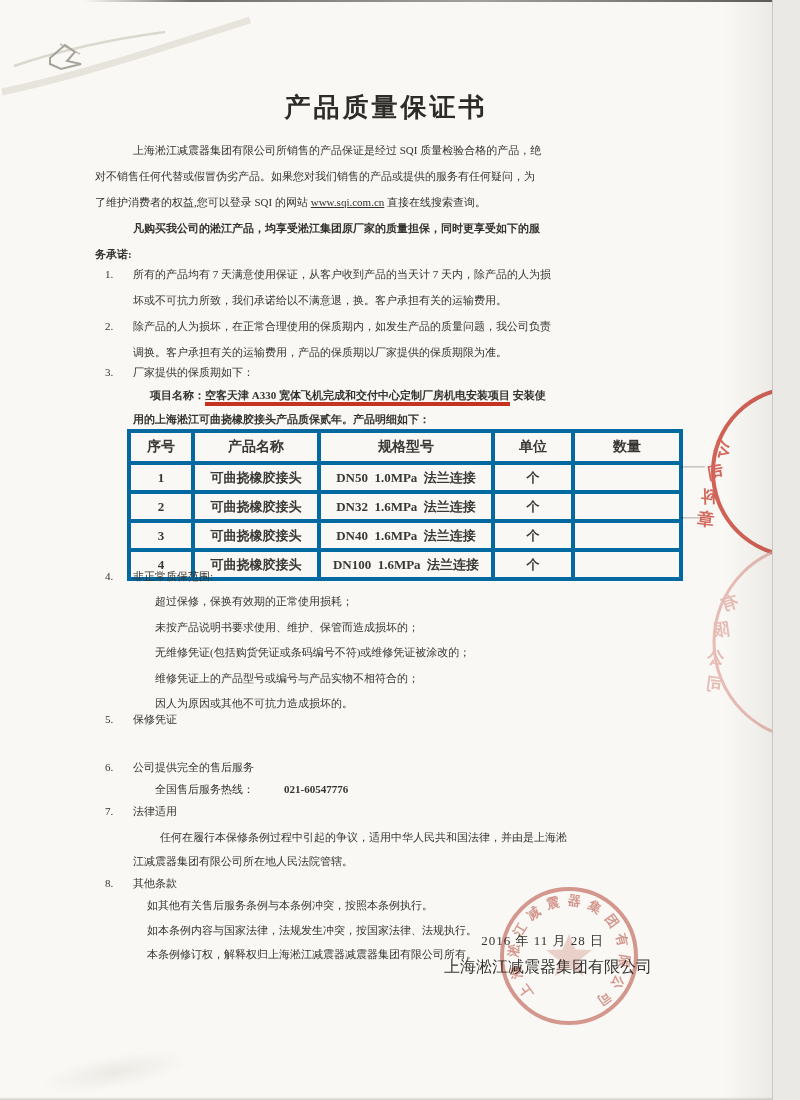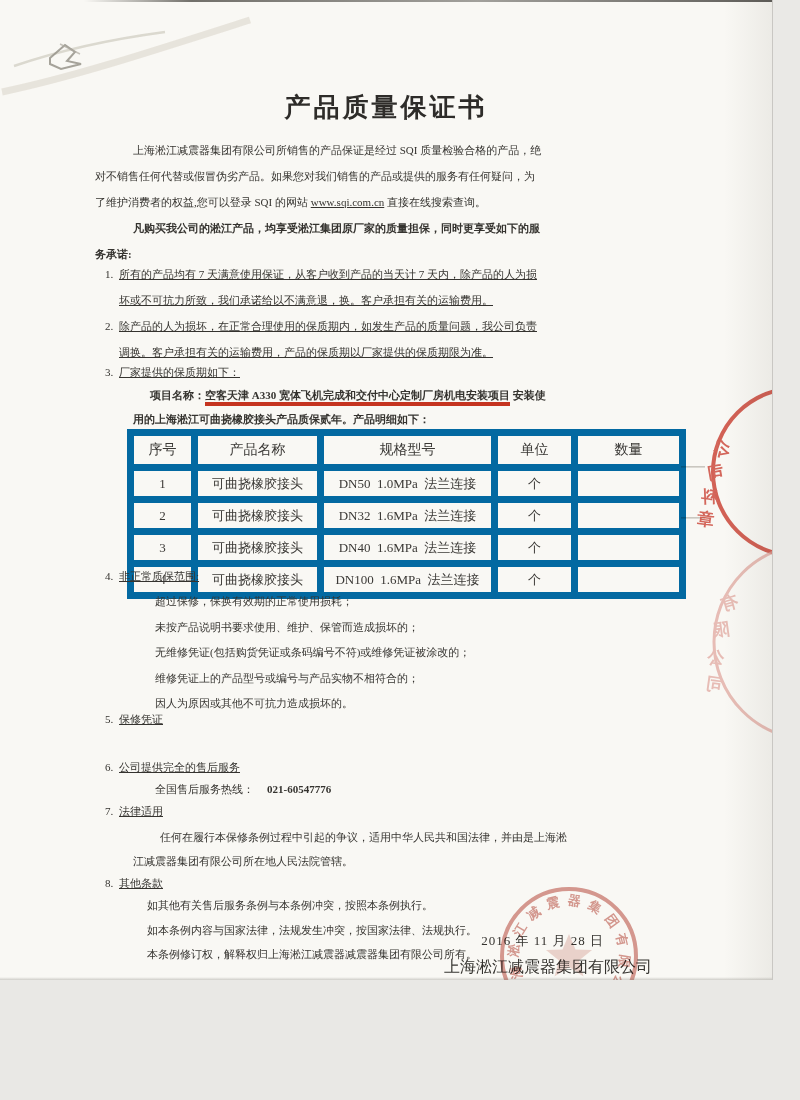--- a/index.html
+++ b/index.html
@@ -1,43 +1,43 @@
 <!DOCTYPE html>
 <html><head>
 <meta charset="utf-8">
 <style>
   html,body{margin:0;padding:0;}
   body{width:800px;height:1100px;background:#e9e8e5;font-family:"Liberation Serif","DejaVu Serif",serif;}
-  .page{position:relative;width:800px;height:980px;background:#f9f8f4;overflow:hidden;color:#35332f;}
+  .page{position:relative;width:800px;height:1100px;background:#f9f8f4;overflow:hidden;color:#35332f;}
   
   .top-edge{position:absolute;top:0;left:84px;right:0;height:2px;
     background:linear-gradient(to right,rgba(90,88,82,0),rgba(80,78,72,.8) 15%,rgba(90,88,82,.55) 55%,rgba(60,58,54,.85));z-index:6;}
   .right-gutter{position:absolute;top:0;left:772px;width:28px;height:1100px;background:#eae9e6;border-left:1px solid #c9c7c3;z-index:6;}
   .right-shadow{position:absolute;top:0;left:724px;width:48px;height:1100px;
     background:linear-gradient(to right,rgba(120,115,105,0),rgba(120,115,105,.10));z-index:1;}
   .bottom-edge{position:absolute;bottom:0;left:0;right:28px;height:3px;
     background:linear-gradient(to top,rgba(100,98,90,.28),rgba(100,98,90,0));z-index:6;}
   .smudge{position:absolute;left:40px;top:1055px;width:150px;height:34px;
     background:radial-gradient(ellipse at center,rgba(150,148,138,.14),rgba(150,148,138,0) 70%);transform:rotate(-10deg);}
   
   .blk{position:absolute;left:95px;width:625px;font-size:11px;line-height:26px;z-index:2;}
   .line{white-space:nowrap;}
   .ind{text-indent:38px;}
   .bold{font-weight:700;}
   .title{position:absolute;top:90px;left:0;width:772px;text-align:center;
     font-size:26px;font-weight:700;letter-spacing:3px;color:#2e2c29;z-index:2;}
   .url{text-decoration:underline;}
   .item .num{position:absolute;left:10px;top:0;}
-  .item .itext{margin-left:24px;text-decoration:underline;}
+  .item .itext{margin-left:38px;}
   .red-underline{border-bottom:4px solid #c53420;padding-bottom:1px;}
   
   table.ptable{position:absolute;top:429px;left:127px;border-collapse:collapse;z-index:2;
     font-size:13px;color:#3a3835;table-layout:fixed;}
-  .ptable th,.ptable td{border:7px solid #0369a1;text-align:center;vertical-align:middle;
-    padding:0;overflow:hidden;font-weight:normal;}
+  .ptable th,.ptable td{border:4px solid #0369a1;text-align:center;vertical-align:middle;
+    padding:0;overflow:hidden;font-weight:bold;}
   .ptable th{height:28px;font-size:14px;}
   .ptable td{height:25px;}
   .ptable td.spec{white-space:pre;}
   
   .company{position:absolute;top:957px;left:95px;width:557px;text-align:right;font-size:16px;z-index:2;}
   .date{position:absolute;top:932px;left:95px;width:557px;text-align:right;padding-right:48px;
     box-sizing:border-box;font-size:13px;letter-spacing:1px;z-index:2;}
   
   svg.stamps{position:absolute;top:0;left:0;z-index:5;pointer-events:none;mix-blend-mode:multiply;}
   .seal-ring-text{font-size:13px;letter-spacing:7px;fill:#cf8279;font-weight:700;}
@@ -165,21 +165,21 @@
     </div>
   </div>
 
   <div class="blk item" style="top:754px">
     <span class="num">6.</span>
     <div class="itext">
       <div class="line">公司提供完全的售后服务</div>
     </div>
   </div>
   <div class="blk" style="top:776px;left:155px">
-    <div class="line"><span>全国售后服务热线：</span><span class="bold" style="margin-left:13px">021-60547776</span></div>
+    <div class="line"><span>全国售后服务热线：</span><span class="bold" style="margin-left:30px">021-60547776</span></div>
   </div>
 
   <div class="blk item" style="top:798px">
     <span class="num">7.</span>
     <div class="itext">
       <div class="line">法律适用</div>
     </div>
   </div>
   <div class="blk" style="top:824px;left:160px">
     <div class="line">任何在履行本保修条例过程中引起的争议，适用中华人民共和国法律，并由是上海淞</div>

